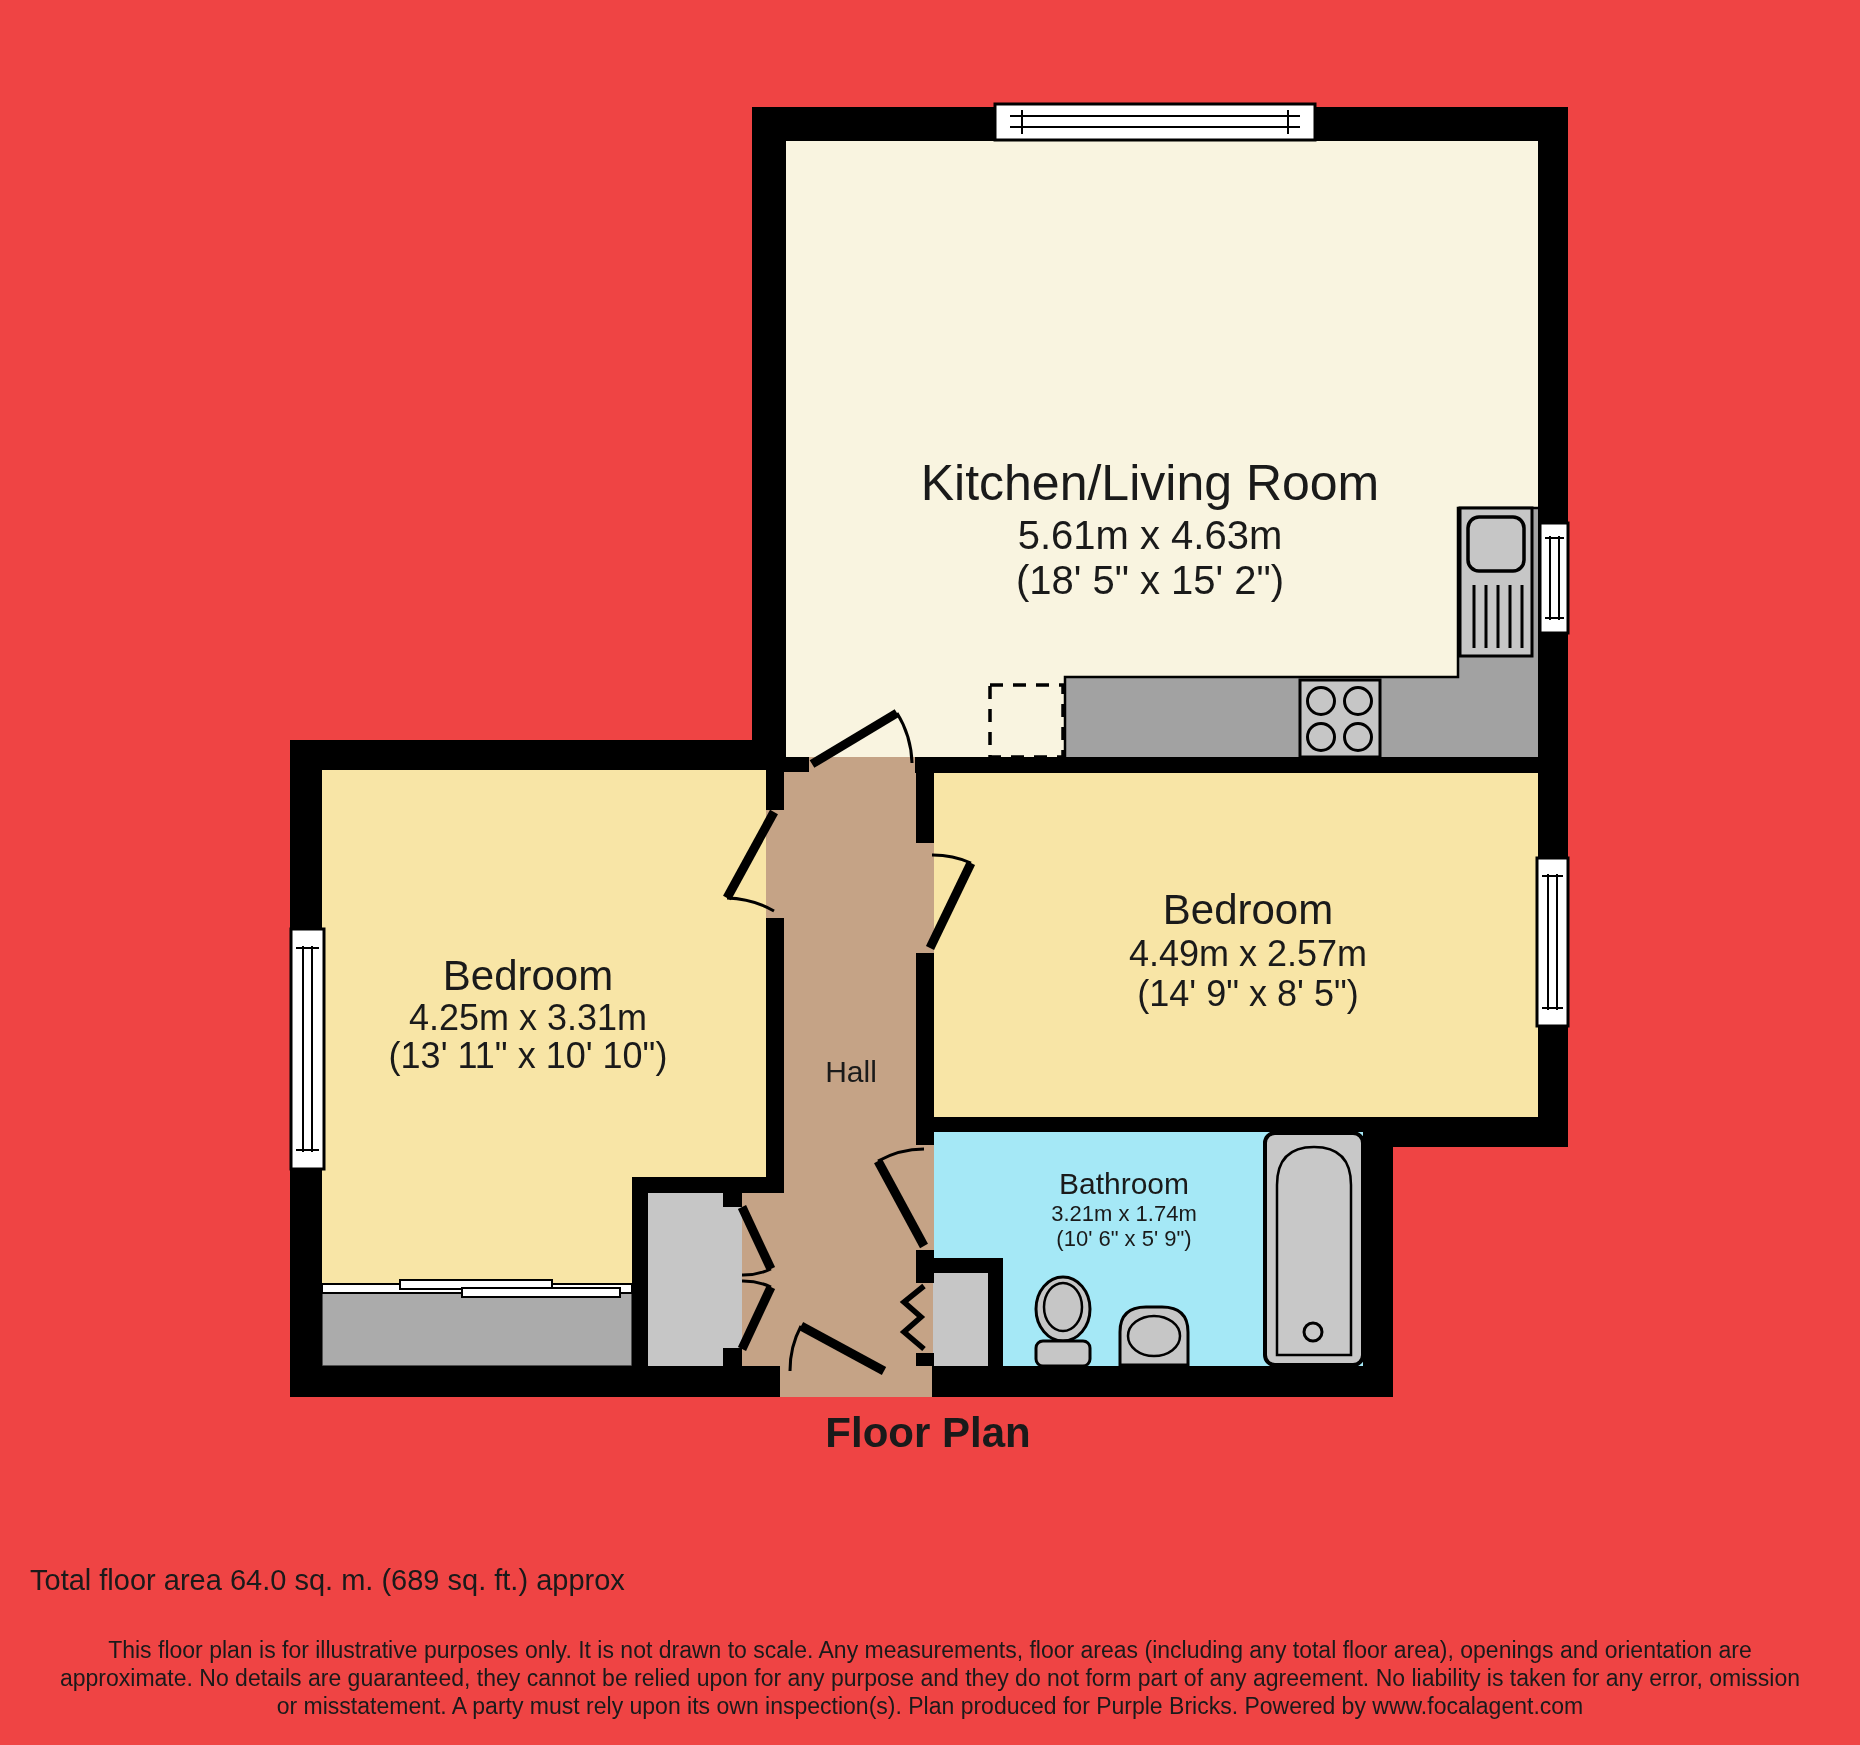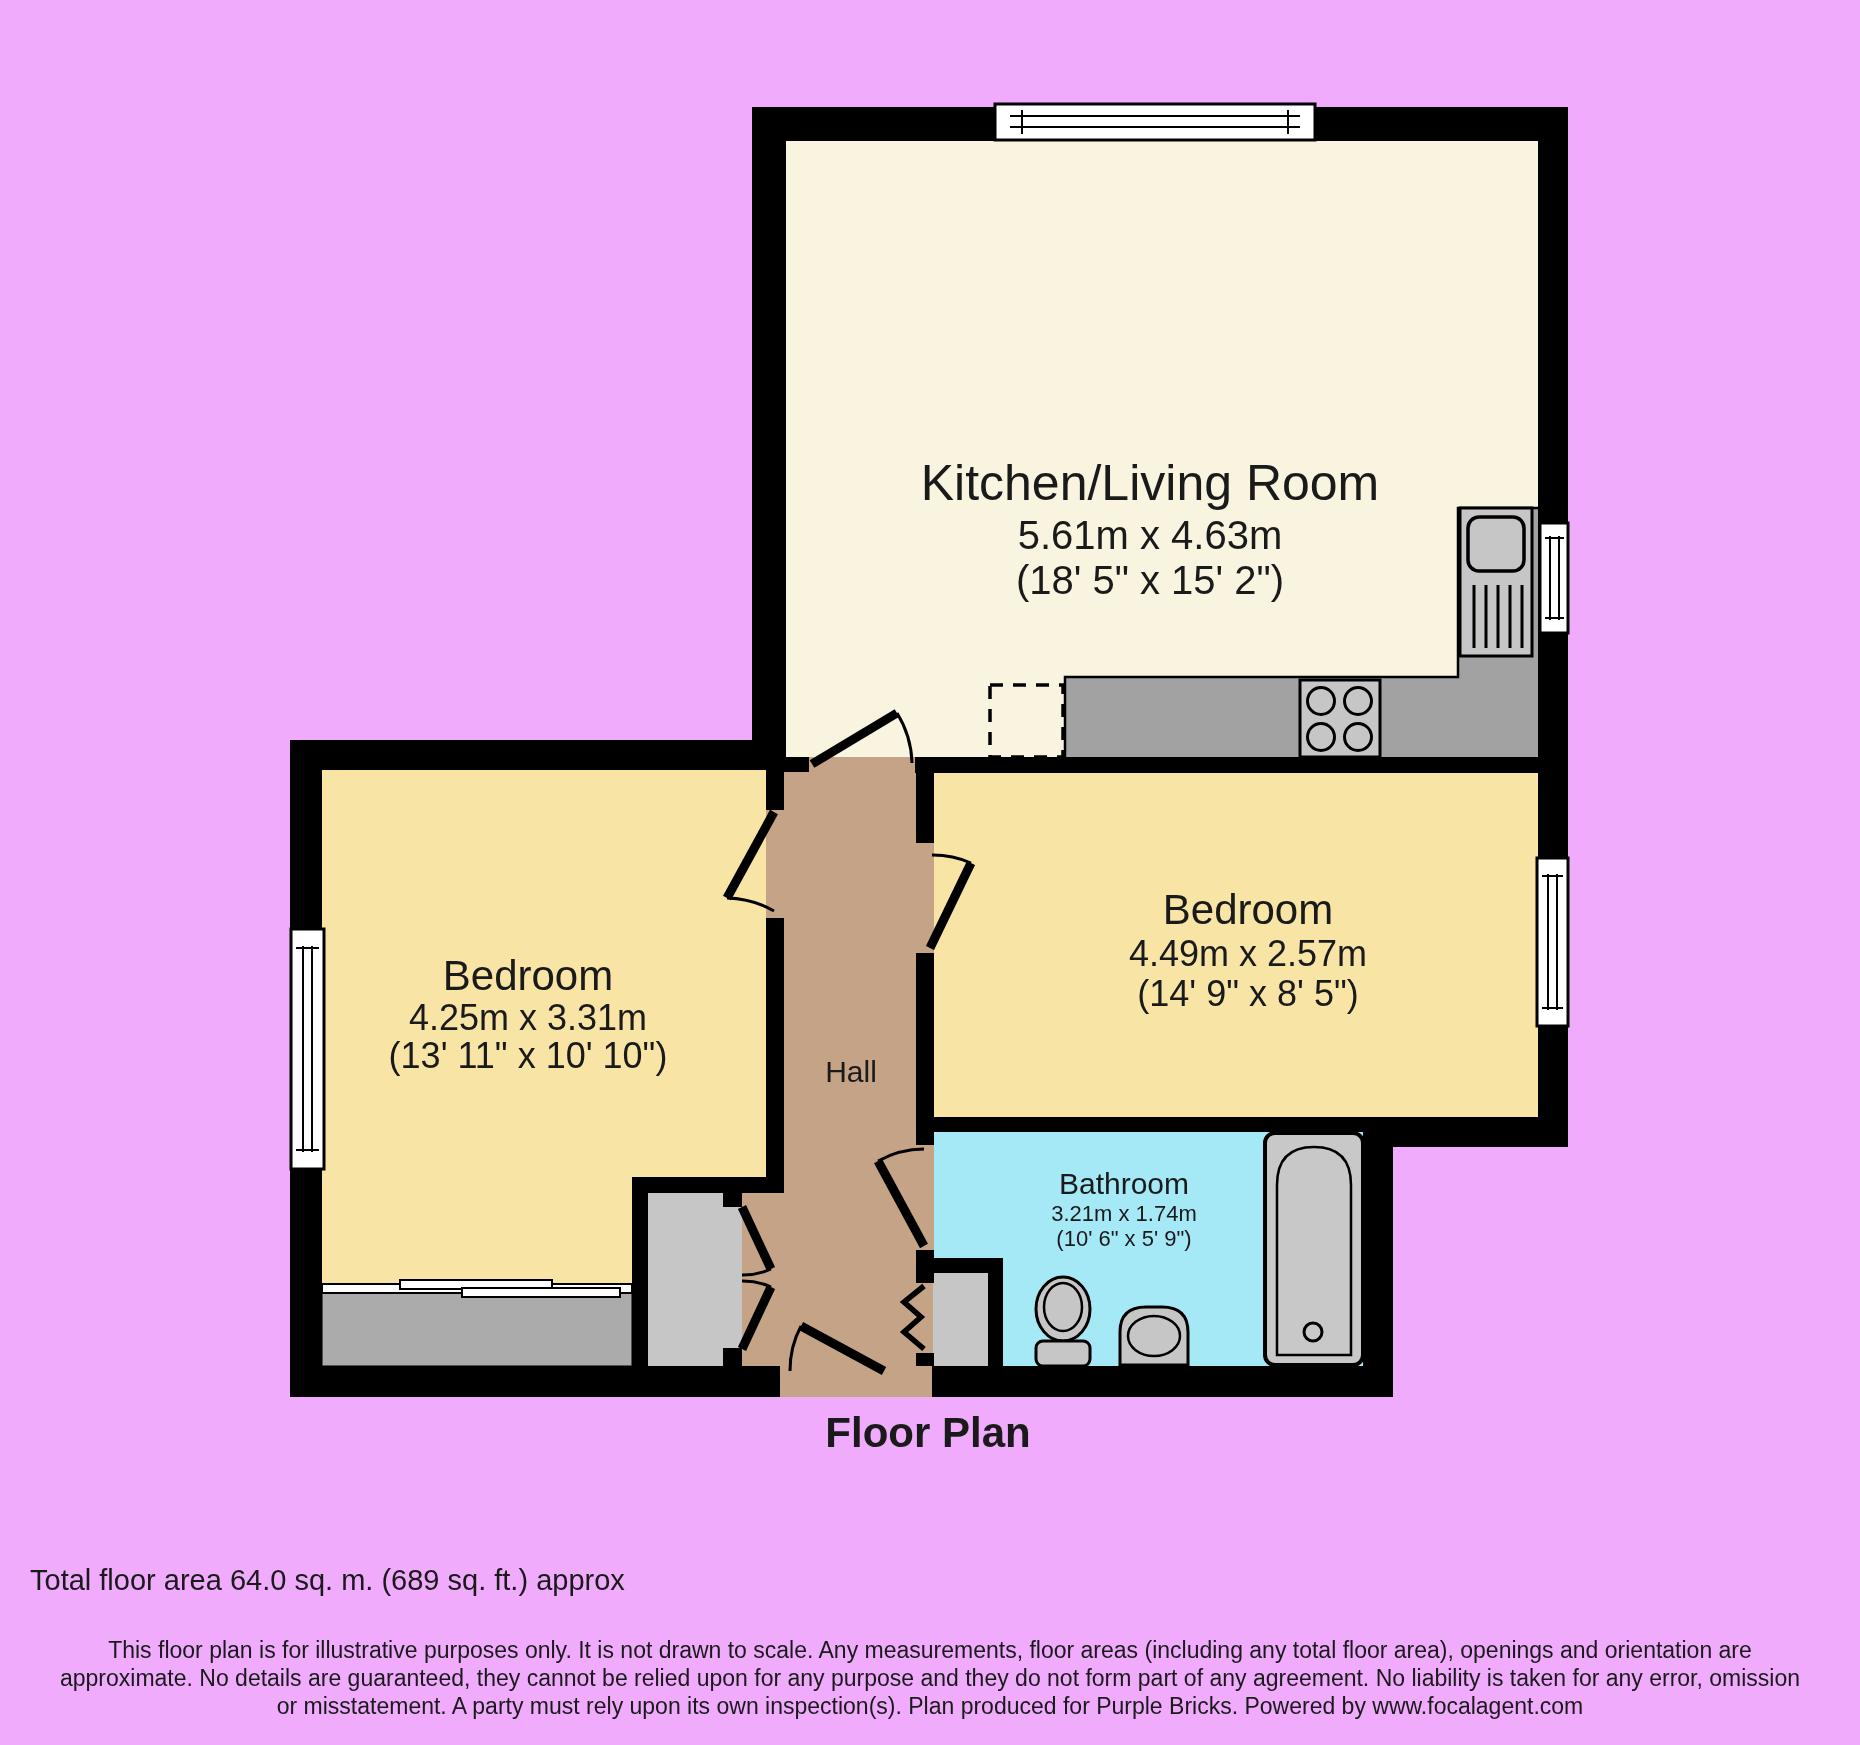--- a/index.html
+++ b/index.html
@@ -1,20 +1,20 @@
 <!DOCTYPE html>
 <html><head>
 <meta charset="utf-8">
 <style>
   html, body { margin: 0; padding: 0; background: #ffffff; }
   .page {
     position: relative;
     width: 1860px;
     height: 1745px;
-    background: #f0abfc;
+    background: #ef4444;
     font-family: "Liberation Sans", sans-serif;
     overflow: hidden;
   }
   svg { display: block; }
   .wall { fill: #000000; }
   .door-leaf { stroke: #000000; stroke-width: 9; stroke-linecap: butt; }
   .door-arc { stroke: #000000; stroke-width: 3; fill: none; }
   .win { fill: #ffffff; stroke: #000000; stroke-width: 3; }
   .win-line { stroke: #000000; stroke-width: 2; }
   .fixture { fill: #c6c6c6; stroke: #000000; stroke-width: 3; }

